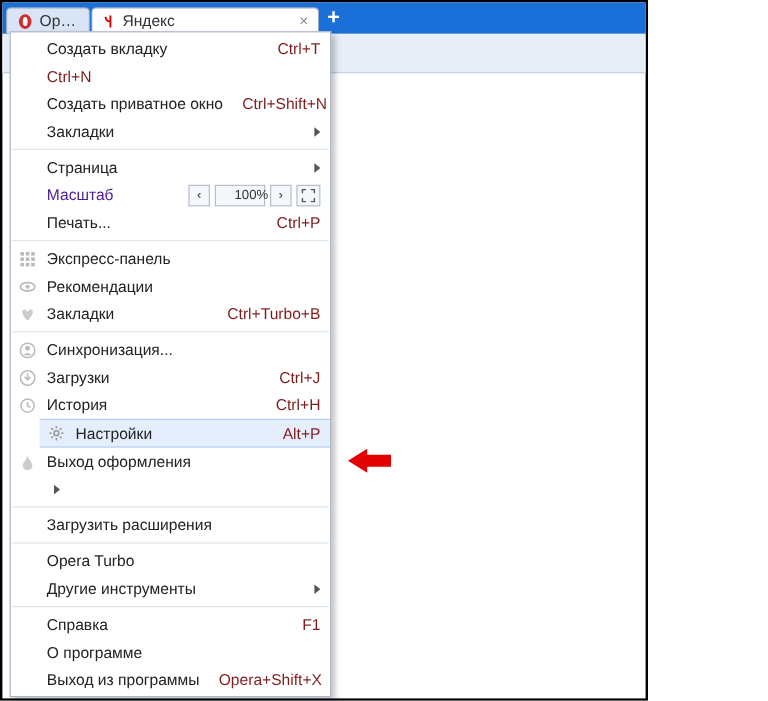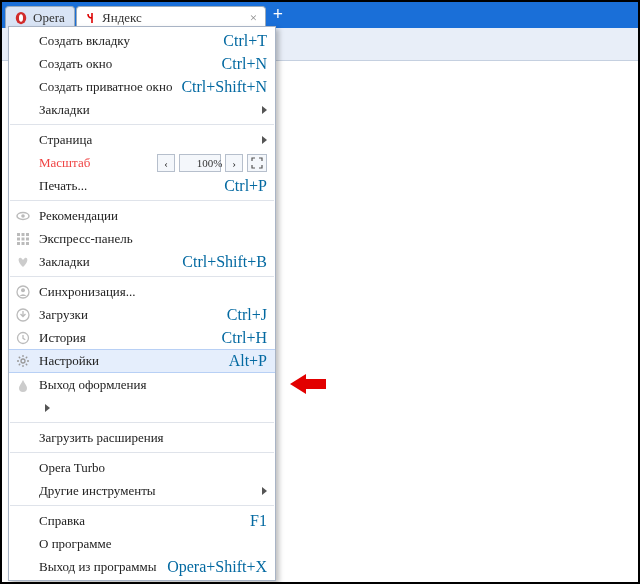--- a/index.html
+++ b/index.html
@@ -7,27 +7,26 @@
     padding: 0;
     width: 640px;
     height: 584px;
     font-family: "Segoe UI", Tahoma, Arial, sans-serif;
     font-size: 13px;
     background: #ffffff;
     overflow: hidden;
     position: relative;
   }
   .frame {
-    width: 640px;
+    width: 540px;
     height: 584px;
     box-sizing: border-box;
     border: 2px solid #000;
     position: relative;
     background: #fff;
-    font-family: Liberation Serif, serif;
   }
   .tab-strip {
     position: absolute;
     left: 0; top: 0; right: 0;
     height: 26px;
     background: #1a6fd8;
     border-bottom: 1px solid #0d4fa0;
   }
   .tab {
     position: absolute;
@@ -91,29 +90,31 @@
     box-sizing: border-box;
   }
   .item {
     display: flex;
     align-items: center;
     height: 23px;
     padding: 0 8px 0 30px;
     color: #222;
     position: relative;
     white-space: nowrap;
+    gap: 16px;
   }
   .item.highlight {
     background: #e5eefc;
     border-top: 1px solid #b8d0f5;
     border-bottom: 1px solid #b8d0f5;
     height: 22px;
+    margin-left: 24px;
   }
   .item .label { flex: 1; }
-  .item .shortcut { color: #0369a1; font-size: 16px; }
+  .item .shortcut { color: #7f1d1d; font-size: 13px; }
   .item .submenu-arrow {
     width: 0; height: 0;
     border-top: 4px solid transparent;
     border-bottom: 4px solid transparent;
     border-left: 5px solid #555;
     margin-left: 6px;
   }
   .item .icon-slot {
     position: absolute;
     left: 6px; top: 50%;
@@ -127,21 +128,21 @@
     border-top: 1px solid #dfe3ea;
     margin: 3px 1px;
   }
   .zoom-row {
     display: flex;
     align-items: center;
     height: 23px;
     padding: 0 8px 0 30px;
     gap: 0;
   }
-  .zoom-row .label { flex: 1; color: #ef4444; }
+  .zoom-row .label { flex: 1; color: #4c1d95; }
   .zoom-group { display: flex; gap: 4px; align-items: center; }
   .zbtn, .zval, .zfull {
     border: 1px solid #b6bfcc;
     background: #f4f7fb;
     height: 18px;
     font-size: 11px;
     color: #333;
     display: flex; align-items: center; justify-content: center;
     box-sizing: border-box;
   }
@@ -187,21 +188,20 @@
 
   <div class="toolbar-area"></div>
 
   <div class="menu">
 
     <div class="item">
       <span class="label">Создать вкладку</span>
       <span class="shortcut">Ctrl+T</span>
     </div>
     <div class="item">
-      <span class="label">Создать окно</span>
       <span class="shortcut">Ctrl+N</span>
     </div>
     <div class="item">
       <span class="label">Создать приватное окно</span>
       <span class="shortcut">Ctrl+Shift+N</span>
     </div>
     <div class="item">
       <span class="label">Закладки</span>
       <span class="submenu-arrow"></span>
     </div>
@@ -230,52 +230,52 @@
     <div class="item">
       <span class="label">Печать...</span>
       <span class="shortcut">Ctrl+P</span>
     </div>
 
     <div class="sep"></div>
 
     <div class="item">
       <span class="icon-slot">
         <svg width="14" height="14" viewBox="0 0 14 14">
-            <ellipse cx="7" cy="7" rx="6" ry="3.5" fill="none" stroke="#bbb" stroke-width="1.5"></ellipse>
-            <circle cx="7" cy="7" r="1.8" fill="#bbb"></circle>
-          </svg>
-      </span>
-      <span class="label">Рекомендации</span>
-    </div>
-    <div class="item">
-      <span class="icon-slot">
-        <svg width="14" height="14" viewBox="0 0 14 14">
             <g fill="#bbb">
               <rect x="1" y="1" width="3" height="3"></rect>
               <rect x="5.5" y="1" width="3" height="3"></rect>
               <rect x="10" y="1" width="3" height="3"></rect>
               <rect x="1" y="5.5" width="3" height="3"></rect>
               <rect x="5.5" y="5.5" width="3" height="3"></rect>
               <rect x="10" y="5.5" width="3" height="3"></rect>
               <rect x="1" y="10" width="3" height="3"></rect>
               <rect x="5.5" y="10" width="3" height="3"></rect>
               <rect x="10" y="10" width="3" height="3"></rect>
             </g>
           </svg>
       </span>
       <span class="label">Экспресс-панель</span>
     </div>
     <div class="item">
       <span class="icon-slot">
         <svg width="14" height="14" viewBox="0 0 14 14">
+            <ellipse cx="7" cy="7" rx="6" ry="3.5" fill="none" stroke="#bbb" stroke-width="1.5"></ellipse>
+            <circle cx="7" cy="7" r="1.8" fill="#bbb"></circle>
+          </svg>
+      </span>
+      <span class="label">Рекомендации</span>
+    </div>
+    <div class="item">
+      <span class="icon-slot">
+        <svg width="14" height="14" viewBox="0 0 14 14">
             <path d="M7 12 C1 7 2 2 5 3 C6 3.5 7 5 7 5 C7 5 8 3.5 9 3 C12 2 13 7 7 12 Z" fill="#ccc"></path>
           </svg>
       </span>
       <span class="label">Закладки</span>
-      <span class="shortcut">Ctrl+Shift+B</span>
+      <span class="shortcut">Ctrl+Turbo+B</span>
     </div>
 
     <div class="sep"></div>
 
     <div class="item">
       <span class="icon-slot">
         <svg width="14" height="14" viewBox="0 0 14 14">
             <circle cx="7" cy="7" r="6" fill="none" stroke="#bbb" stroke-width="1.3"></circle>
             <circle cx="7" cy="5.2" r="2" fill="#bbb"></circle>
             <path d="M3.5 11 Q7 7.5 10.5 11" fill="#bbb"></path>

